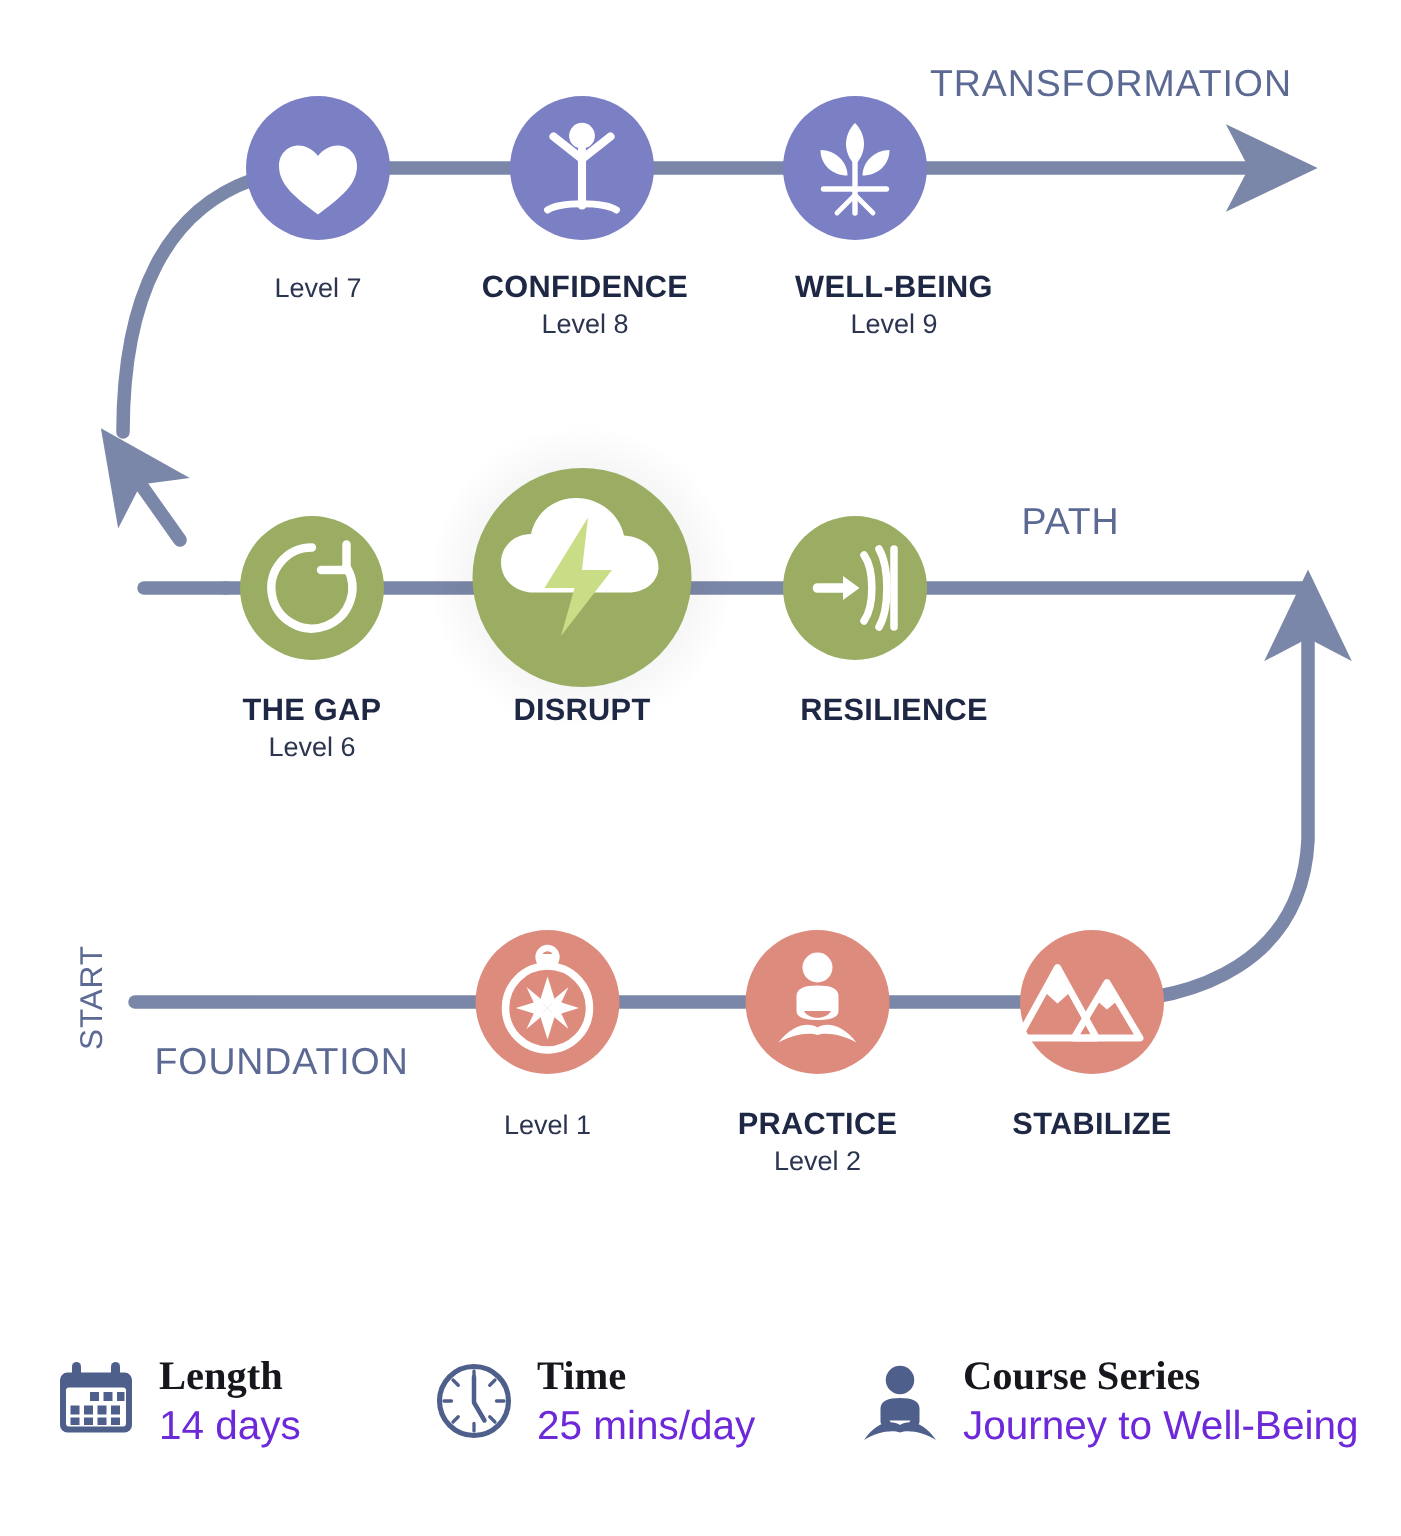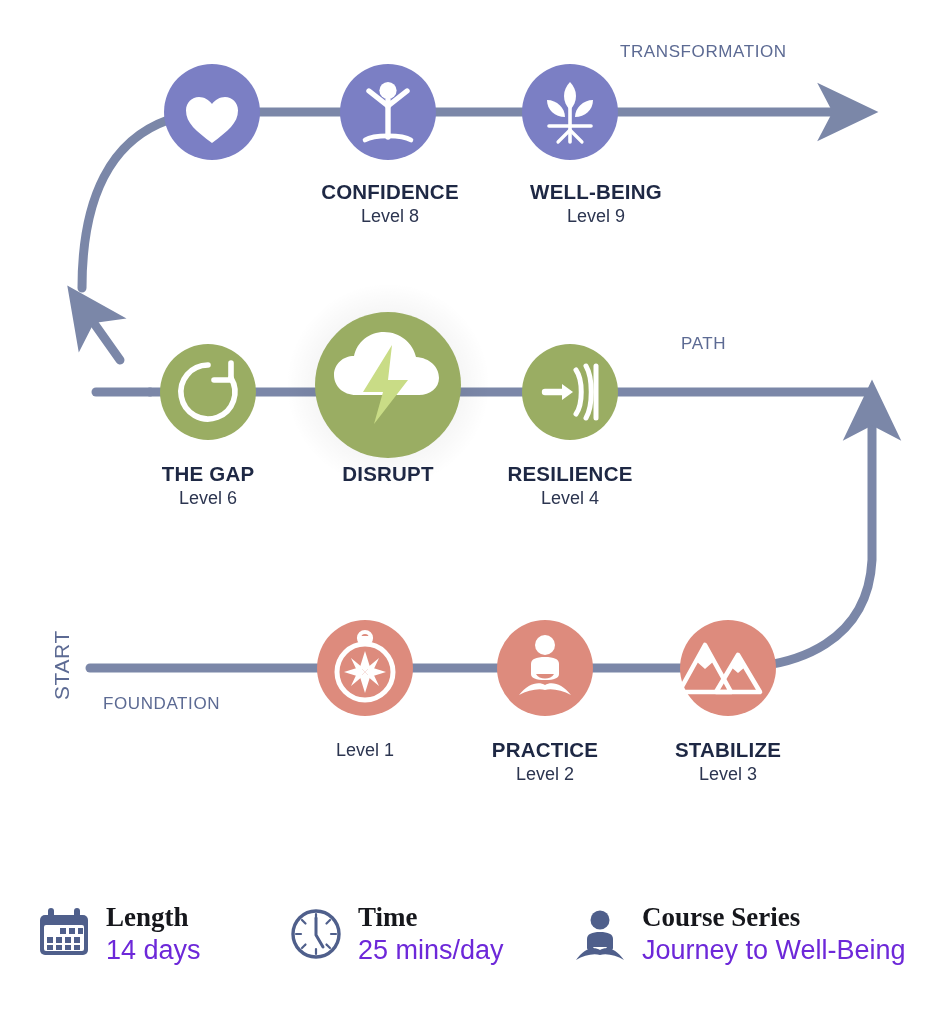--- a/index.html
+++ b/index.html
@@ -50,21 +50,21 @@
     color: #2c3550;
     margin-top: 2px;
     white-space: nowrap;
   }
 
   
   .stage-caption {
     position: absolute;
     font-family: "Liberation Sans", sans-serif;
     font-weight: normal;
-    font-size: 17px;
+    font-size: 25px;
     letter-spacing: 0.6px;
     color: #5c6a93;
     white-space: nowrap;
   }
   .stage-caption.vertical {
     transform: rotate(-90deg);
     transform-origin: left top;
     font-size: 21px;
   }
 
@@ -256,52 +256,51 @@
         <path d="M705,645 L731,692 L679,692 Z" fill="none" stroke-width="4.6" stroke-linejoin="round"></path>
         <path d="M705,645 L714,661 L705,669 L696,661 Z" stroke="none"></path>
         <path d="M738,655 L760,692 L716,692 Z" fill="none" stroke-width="4.6" stroke-linejoin="round"></path>
         <path d="M738,655 L745,667 L738,673 L731,667 Z" stroke="none"></path>
       </g>
     </g>
   </g>
 </svg>
 
 <div class="node-label" style="left:212px; top:180px;">
+  <span class="node-level">Level 7</span>
 </div>
 <div class="node-label" style="left:390px; top:180px;">
   <span class="node-title">CONFIDENCE</span>
   <span class="node-level">Level 8</span>
 </div>
 <div class="node-label" style="left:596px; top:180px;">
   <span class="node-title">WELL-BEING</span>
   <span class="node-level">Level 9</span>
 </div>
 
 <div class="node-label" style="left:208px; top:462px;">
   <span class="node-title">THE GAP</span>
   <span class="node-level">Level 6</span>
 </div>
 <div class="node-label" style="left:388px; top:462px;">
   <span class="node-title">DISRUPT</span>
 </div>
-<div class="node-label" style="left:570px; top:462px;">
+<div class="node-label" style="left:596px; top:462px;">
   <span class="node-title">RESILIENCE</span>
-  <span class="node-level">Level 4</span>
 </div>
 
 <div class="node-label" style="left:365px; top:738px;">
   <span class="node-level">Level 1</span>
 </div>
 <div class="node-label" style="left:545px; top:738px;">
   <span class="node-title">PRACTICE</span>
   <span class="node-level">Level 2</span>
 </div>
 <div class="node-label" style="left:728px; top:738px;">
   <span class="node-title">STABILIZE</span>
-  <span class="node-level">Level 3</span>
 </div>
 
 <div class="stage-caption" style="left:620px; top:42px;">TRANSFORMATION</div>
 <div class="stage-caption" style="left:681px; top:334px;">PATH</div>
 <div class="stage-caption" style="left:103px; top:694px;">FOUNDATION</div>
 <div class="stage-caption vertical" style="left:50px; top:700px;">START</div>
 
 <div class="footer">
 
   <div class="footer-item" style="left:36px; top:14px;">

